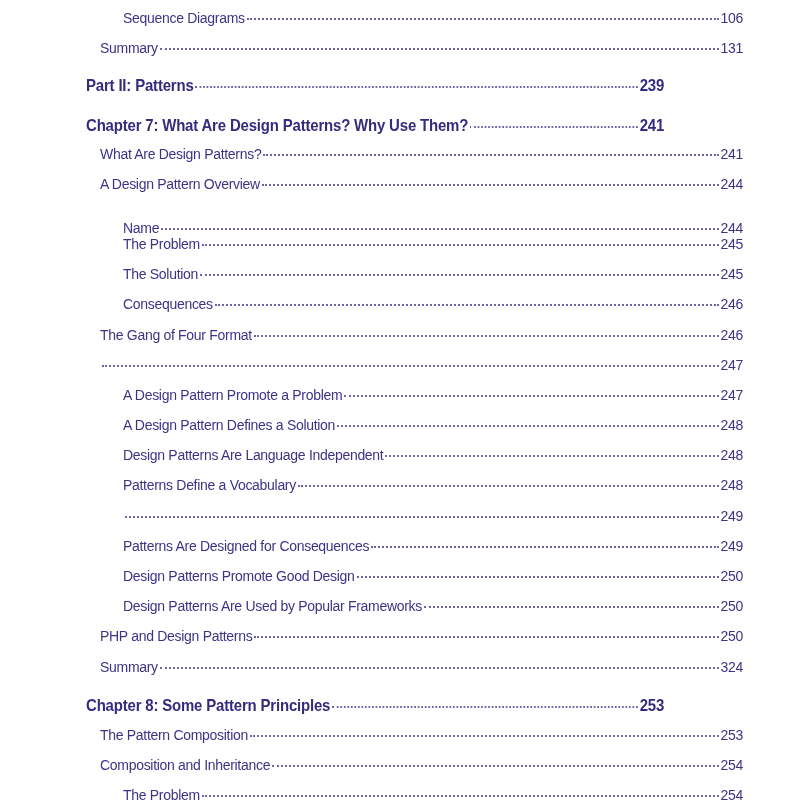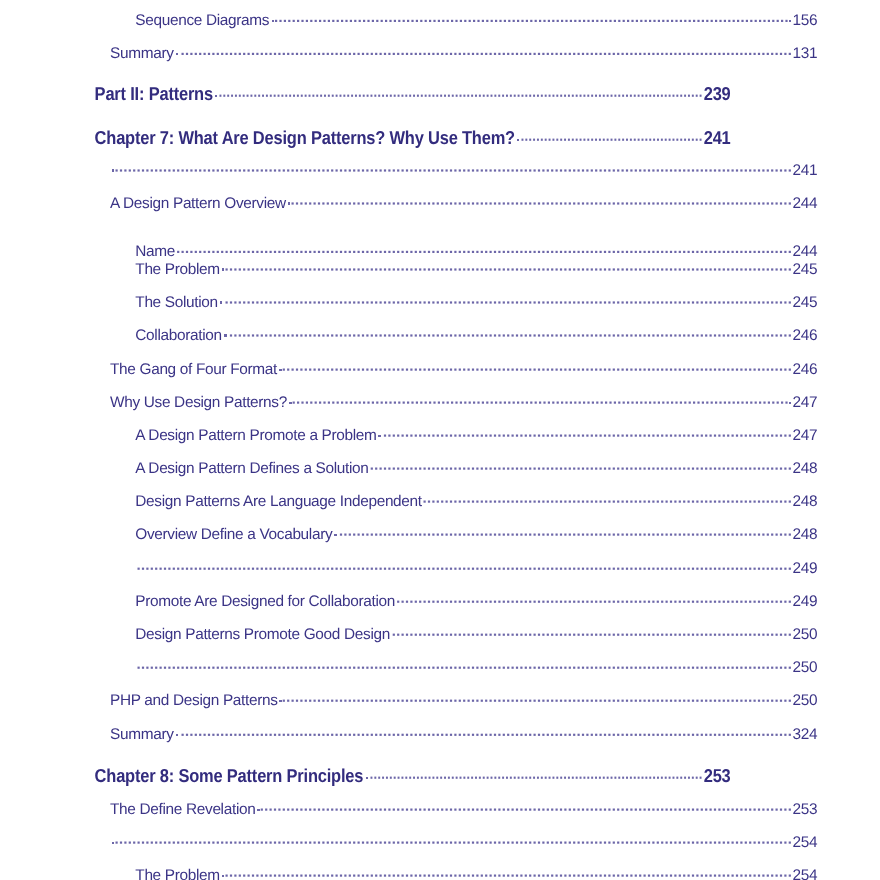--- a/index.html
+++ b/index.html
@@ -30,38 +30,39 @@
     .lvl1 { left: 100px; }
     .lvl2 { left: 123px; }
   </style>
 </head>
 <body>
 
 <div class="toc">
   <div class="row lvl2" style="top:10px">
       <span class="label">Sequence Diagrams</span>
       <span class="dots"></span>
-      <span class="page">156</span>
+      <span class="page">106</span>
     </div>
   <div class="row lvl1" style="top:40px">
       <span class="label">Summary</span>
       <span class="dots"></span>
       <span class="page">131</span>
     </div>
   <div class="row lvl0" style="top:76px">
       <span class="label">Part II: Patterns</span>
       <span class="dots"></span>
       <span class="page">239</span>
     </div>
   <div class="row lvl0" style="top:116px">
       <span class="label">Chapter 7: What Are Design Patterns? Why Use Them?</span>
       <span class="dots"></span>
       <span class="page">241</span>
     </div>
   <div class="row lvl1" style="top:146px">
+      <span class="label">What Are Design Patterns?</span>
       <span class="dots"></span>
       <span class="page">241</span>
     </div>
   <div class="row lvl1" style="top:176px">
       <span class="label">A Design Pattern Overview</span>
       <span class="dots"></span>
       <span class="page">244</span>
     </div>
   <div class="row lvl2" style="top:220px">
       <span class="label">Name</span>
@@ -72,93 +73,94 @@
       <span class="label">The Problem</span>
       <span class="dots"></span>
       <span class="page">245</span>
     </div>
   <div class="row lvl2" style="top:266px">
       <span class="label">The Solution</span>
       <span class="dots"></span>
       <span class="page">245</span>
     </div>
   <div class="row lvl2" style="top:296px">
-      <span class="label">Collaboration</span>
+      <span class="label">Consequences</span>
       <span class="dots"></span>
       <span class="page">246</span>
     </div>
   <div class="row lvl1" style="top:327px">
       <span class="label">The Gang of Four Format</span>
       <span class="dots"></span>
       <span class="page">246</span>
     </div>
   <div class="row lvl1" style="top:357px">
-      <span class="label">Why Use Design Patterns?</span>
       <span class="dots"></span>
       <span class="page">247</span>
     </div>
   <div class="row lvl2" style="top:387px">
       <span class="label">A Design Pattern Promote a Problem</span>
       <span class="dots"></span>
       <span class="page">247</span>
     </div>
   <div class="row lvl2" style="top:417px">
       <span class="label">A Design Pattern Defines a Solution</span>
       <span class="dots"></span>
       <span class="page">248</span>
     </div>
   <div class="row lvl2" style="top:447px">
       <span class="label">Design Patterns Are Language Independent</span>
       <span class="dots"></span>
       <span class="page">248</span>
     </div>
   <div class="row lvl2" style="top:477px">
-      <span class="label">Overview Define a Vocabulary</span>
+      <span class="label">Patterns Define a Vocabulary</span>
       <span class="dots"></span>
       <span class="page">248</span>
     </div>
   <div class="row lvl2" style="top:508px">
       <span class="dots"></span>
       <span class="page">249</span>
     </div>
   <div class="row lvl2" style="top:538px">
-      <span class="label">Promote Are Designed for Collaboration</span>
+      <span class="label">Patterns Are Designed for Consequences</span>
       <span class="dots"></span>
       <span class="page">249</span>
     </div>
   <div class="row lvl2" style="top:568px">
       <span class="label">Design Patterns Promote Good Design</span>
       <span class="dots"></span>
       <span class="page">250</span>
     </div>
   <div class="row lvl2" style="top:598px">
+      <span class="label">Design Patterns Are Used by Popular Frameworks</span>
       <span class="dots"></span>
       <span class="page">250</span>
     </div>
   <div class="row lvl1" style="top:628px">
       <span class="label">PHP and Design Patterns</span>
       <span class="dots"></span>
       <span class="page">250</span>
     </div>
   <div class="row lvl1" style="top:659px">
       <span class="label">Summary</span>
       <span class="dots"></span>
       <span class="page">324</span>
     </div>
   <div class="row lvl0" style="top:696px">
       <span class="label">Chapter 8: Some Pattern Principles</span>
       <span class="dots"></span>
       <span class="page">253</span>
     </div>
   <div class="row lvl1" style="top:727px">
-      <span class="label">The Define Revelation</span>
+      <span class="label">The Pattern Composition</span>
       <span class="dots"></span>
       <span class="page">253</span>
     </div>
   <div class="row lvl1" style="top:757px">
+      <span class="label">Composition and Inheritance</span>
       <span class="dots"></span>
       <span class="page">254</span>
     </div>
   <div class="row lvl2" style="top:787px">
       <span class="label">The Problem</span>
       <span class="dots"></span>
       <span class="page">254</span>
     </div>
 </div>
 

